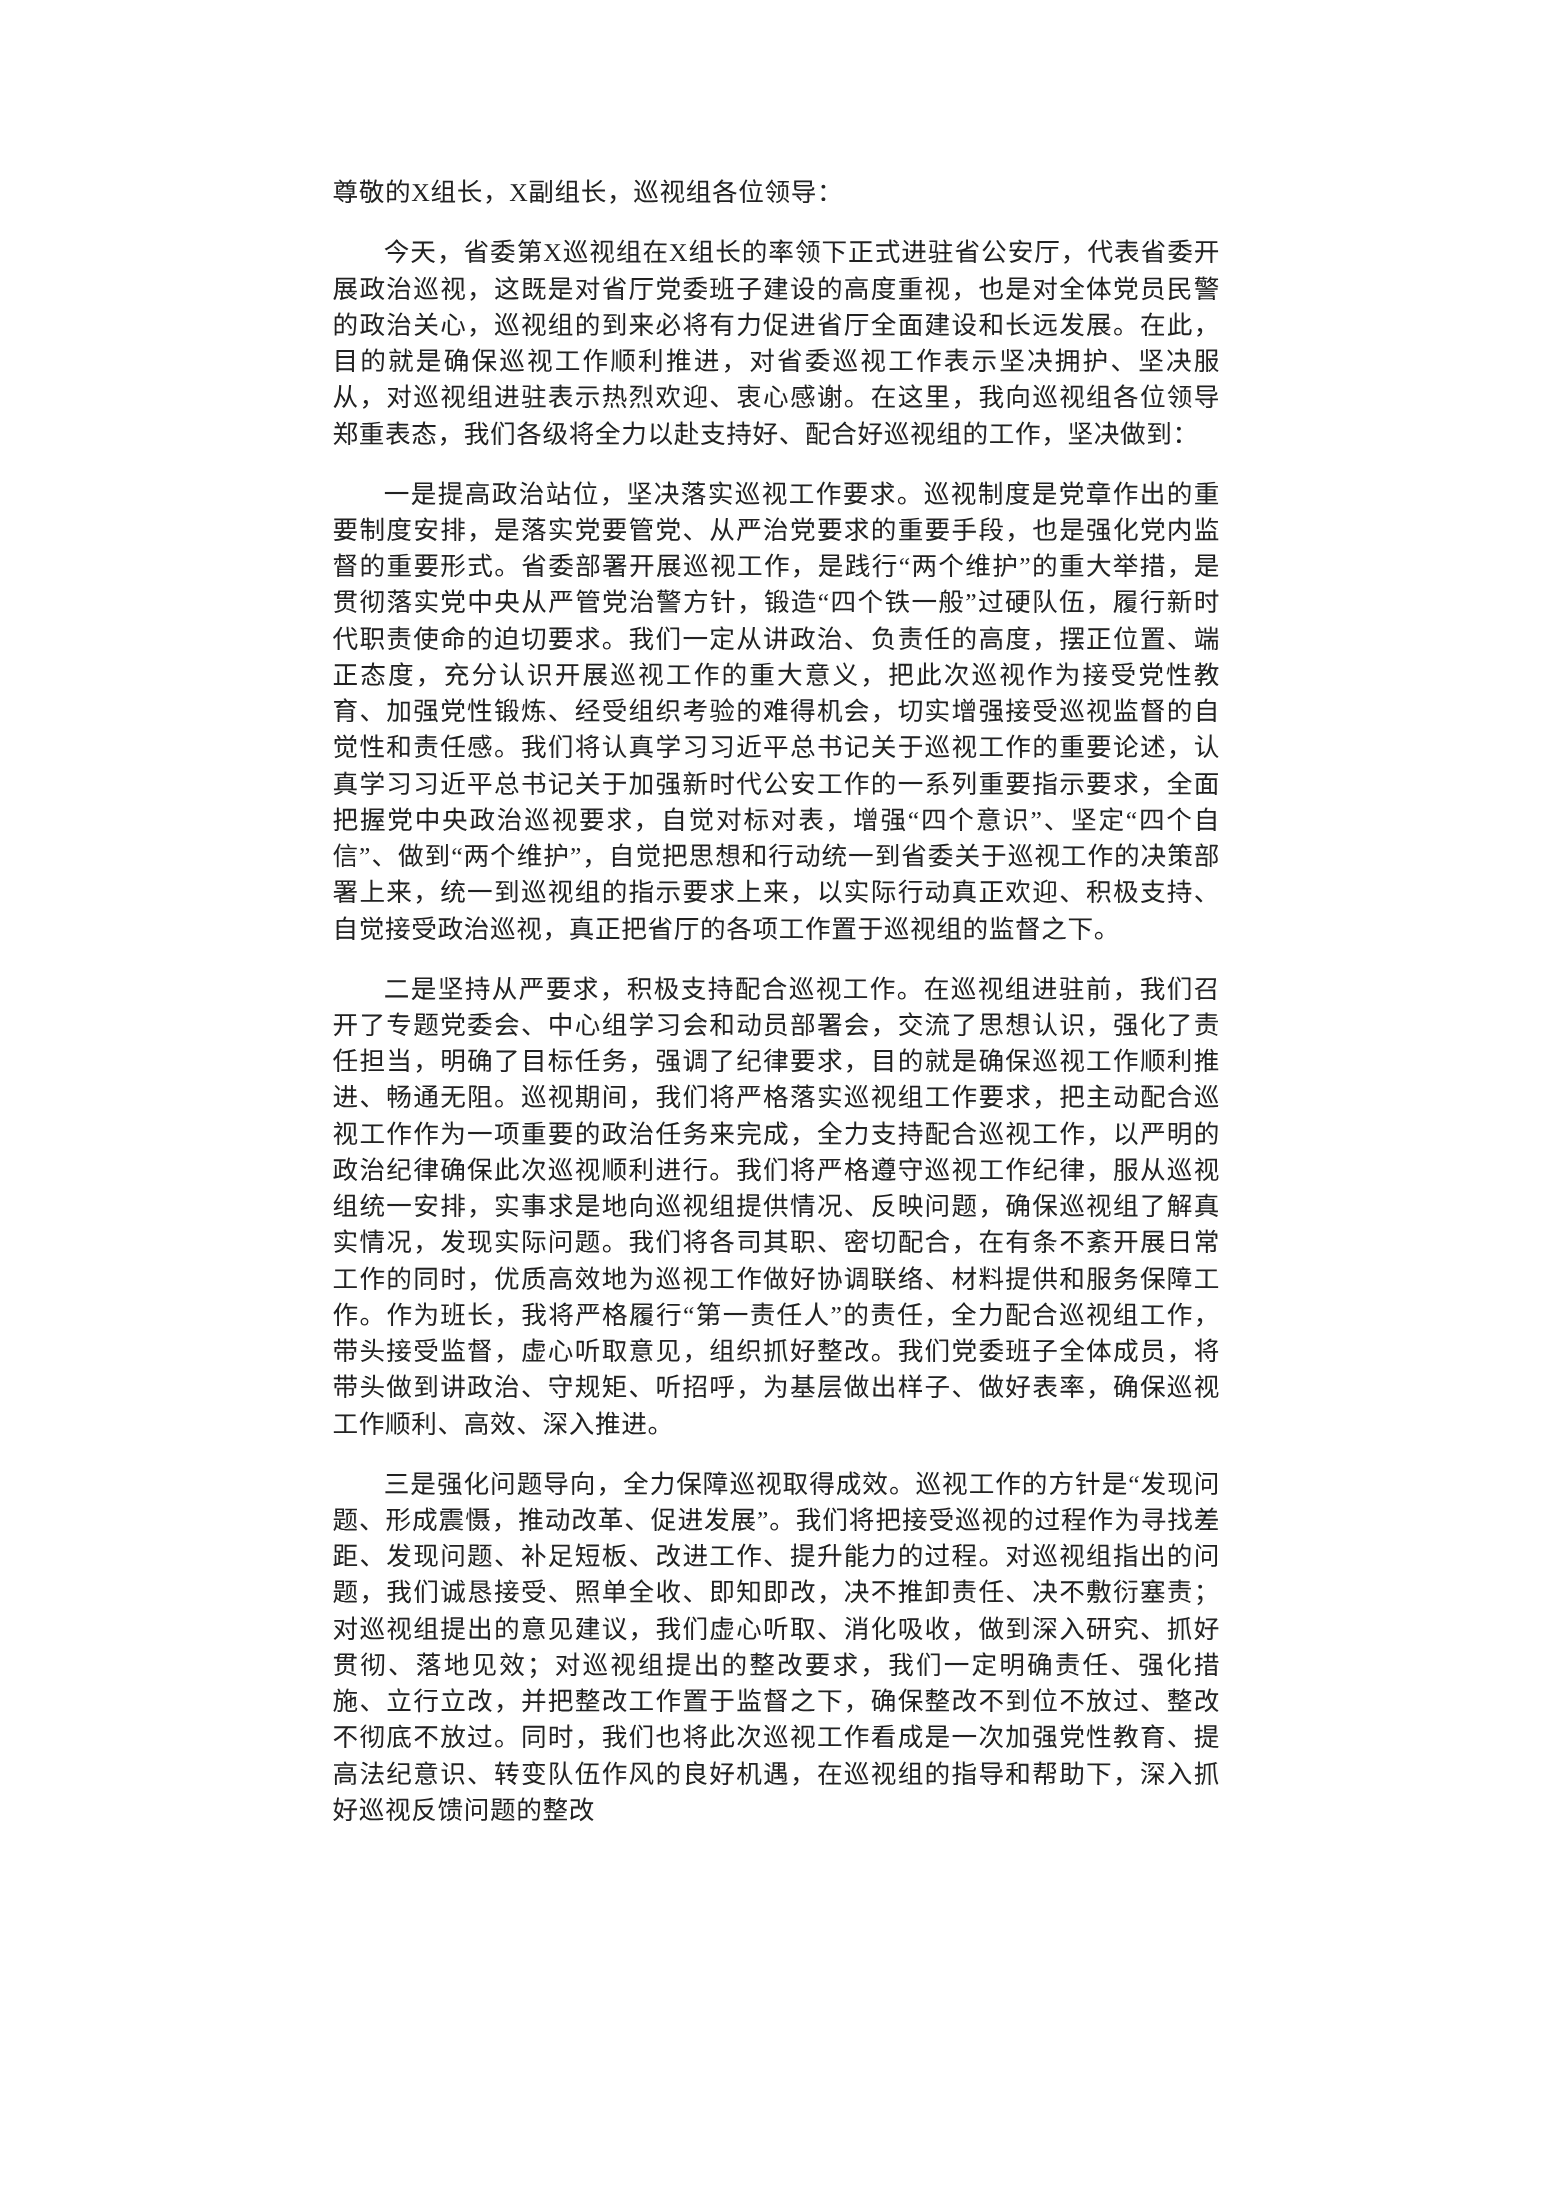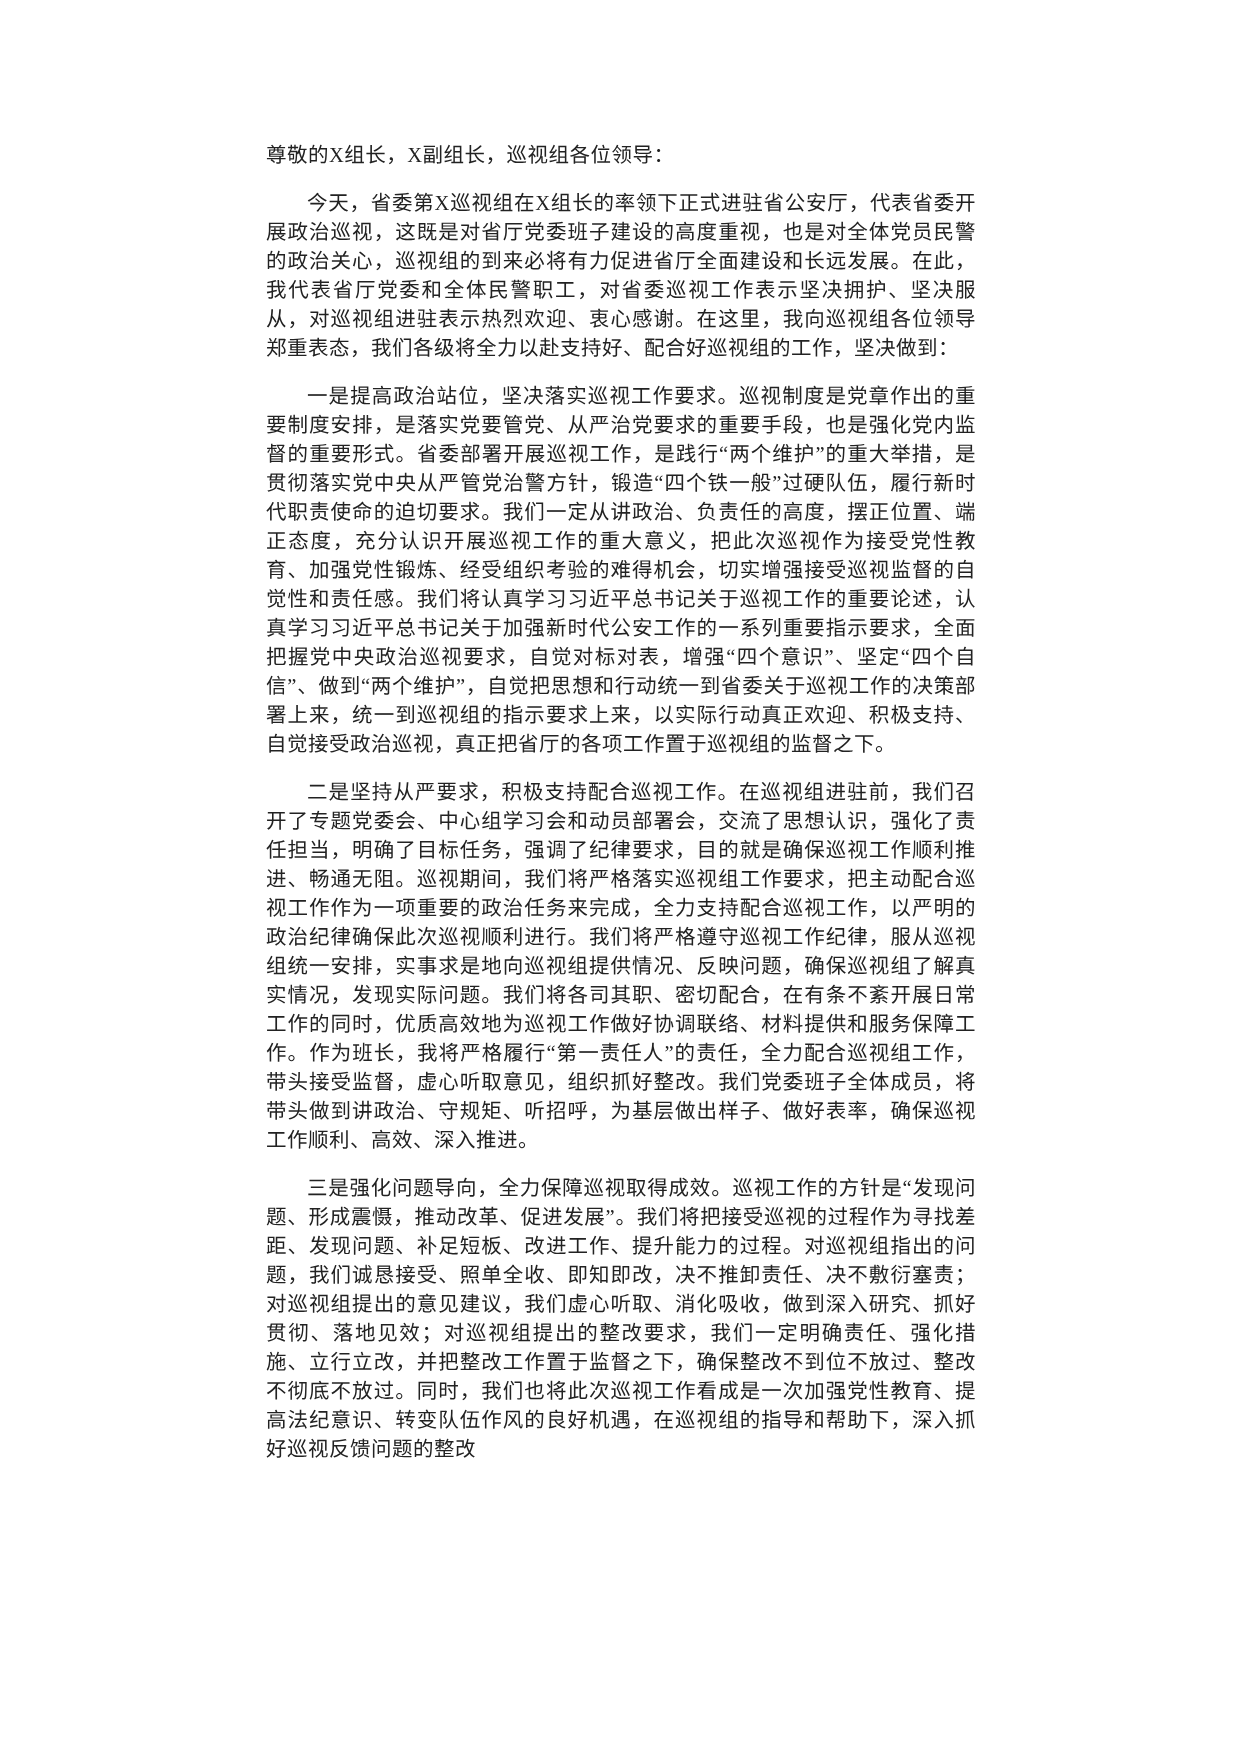--- a/index.html
+++ b/index.html
@@ -35,18 +35,18 @@
   .body-para {
     text-indent: 2em;
   }
 </style>
 </head>
 <body>
 
 <div class="page">
   <div class="content">
     <p class="salutation">尊敬的X组长，X副组长，巡视组各位领导：</p>
-    <p class="body-para">今天，省委第X巡视组在X组长的率领下正式进驻省公安厅，代表省委开展政治巡视，这既是对省厅党委班子建设的高度重视，也是对全体党员民警的政治关心，巡视组的到来必将有力促进省厅全面建设和长远发展。在此，我代表省厅党委和全体民警职工，对省委巡视工作表示坚决拥护、坚决服从，对巡视组进驻表示热烈欢迎、衷心感谢。在这里，我向巡视组各位领导郑重表态，我们各级将全力以赴支持好、配合好巡视组的工作，坚决做到：</p>
+    <p class="body-para">今天，省委第X巡视组在X组长的率领下正式进驻省公安厅，代表省委开展政治巡视，这既是对省厅党委班子建设的高度重视，也是对全体党员民警的政治关心，巡视组的到来必将有力促进省厅全面建设和长远发展。在此，目的就是确保巡视工作顺利推进，对省委巡视工作表示坚决拥护、坚决服从，对巡视组进驻表示热烈欢迎、衷心感谢。在这里，我向巡视组各位领导郑重表态，我们各级将全力以赴支持好、配合好巡视组的工作，坚决做到：</p>
     <p class="body-para">一是提高政治站位，坚决落实巡视工作要求。巡视制度是党章作出的重要制度安排，是落实党要管党、从严治党要求的重要手段，也是强化党内监督的重要形式。省委部署开展巡视工作，是践行“两个维护”的重大举措，是贯彻落实党中央从严管党治警方针，锻造“四个铁一般”过硬队伍，履行新时代职责使命的迫切要求。我们一定从讲政治、负责任的高度，摆正位置、端正态度，充分认识开展巡视工作的重大意义，把此次巡视作为接受党性教育、加强党性锻炼、经受组织考验的难得机会，切实增强接受巡视监督的自觉性和责任感。我们将认真学习习近平总书记关于巡视工作的重要论述，认真学习习近平总书记关于加强新时代公安工作的一系列重要指示要求，全面把握党中央政治巡视要求，自觉对标对表，增强“四个意识”、坚定“四个自信”、做到“两个维护”，自觉把思想和行动统一到省委关于巡视工作的决策部署上来，统一到巡视组的指示要求上来，以实际行动真正欢迎、积极支持、自觉接受政治巡视，真正把省厅的各项工作置于巡视组的监督之下。</p>
     <p class="body-para">二是坚持从严要求，积极支持配合巡视工作。在巡视组进驻前，我们召开了专题党委会、中心组学习会和动员部署会，交流了思想认识，强化了责任担当，明确了目标任务，强调了纪律要求，目的就是确保巡视工作顺利推进、畅通无阻。巡视期间，我们将严格落实巡视组工作要求，把主动配合巡视工作作为一项重要的政治任务来完成，全力支持配合巡视工作，以严明的政治纪律确保此次巡视顺利进行。我们将严格遵守巡视工作纪律，服从巡视组统一安排，实事求是地向巡视组提供情况、反映问题，确保巡视组了解真实情况，发现实际问题。我们将各司其职、密切配合，在有条不紊开展日常工作的同时，优质高效地为巡视工作做好协调联络、材料提供和服务保障工作。作为班长，我将严格履行“第一责任人”的责任，全力配合巡视组工作，带头接受监督，虚心听取意见，组织抓好整改。我们党委班子全体成员，将带头做到讲政治、守规矩、听招呼，为基层做出样子、做好表率，确保巡视工作顺利、高效、深入推进。</p>
     <p class="body-para">三是强化问题导向，全力保障巡视取得成效。巡视工作的方针是“发现问题、形成震慑，推动改革、促进发展”。我们将把接受巡视的过程作为寻找差距、发现问题、补足短板、改进工作、提升能力的过程。对巡视组指出的问题，我们诚恳接受、照单全收、即知即改，决不推卸责任、决不敷衍塞责；对巡视组提出的意见建议，我们虚心听取、消化吸收，做到深入研究、抓好贯彻、落地见效；对巡视组提出的整改要求，我们一定明确责任、强化措施、立行立改，并把整改工作置于监督之下，确保整改不到位不放过、整改不彻底不放过。同时，我们也将此次巡视工作看成是一次加强党性教育、提高法纪意识、转变队伍作风的良好机遇，在巡视组的指导和帮助下，深入抓好巡视反馈问题的整改</p>
   </div>
 </div>
 
 </body></html>

